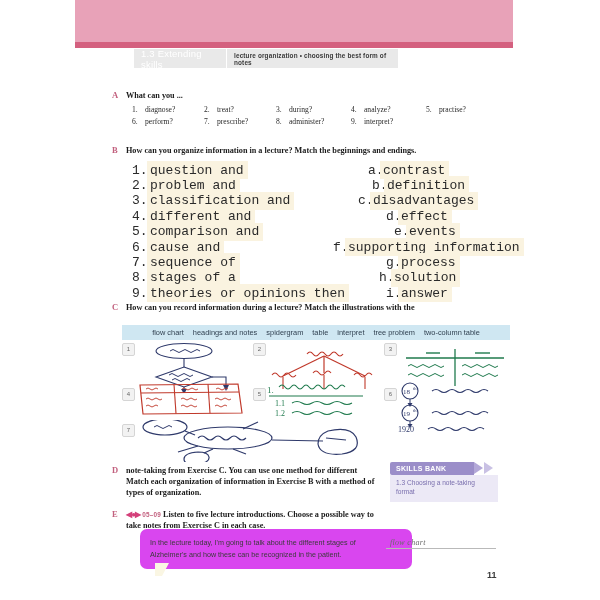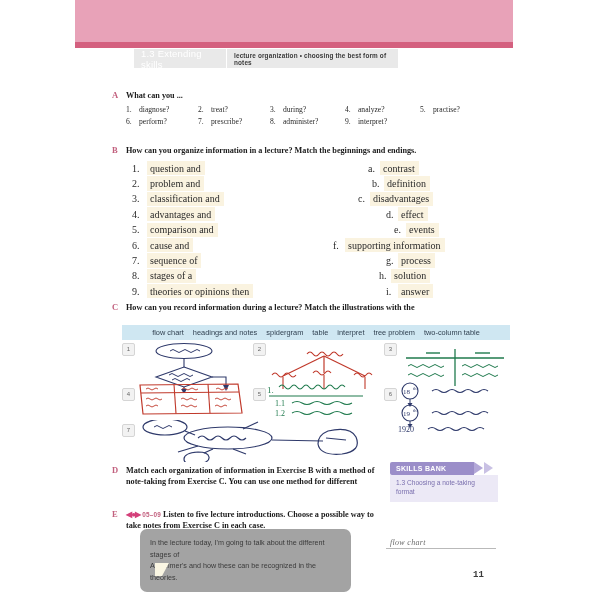--- a/index.html
+++ b/index.html
@@ -88,38 +88,40 @@
     margin-left: 14px;
     margin-top: 4px;
     display: grid;
     grid-template-columns: 72px 72px 75px 75px 70px;
     row-gap: 3px;
   }
   .a-item {
     font-size: 7.6px;
     color: #2a2a2a;
     white-space: nowrap;
+    margin-left: 6px;
   }
   .a-item .n { display: inline-block; width: 13px; color:#2a2a2a; }
 
   
   .b-wrap {
     margin-left: 14px;
     margin-top: 5px;
     position: relative;
   }
   .b-row {
     position: relative;
     height: 15.4px;
   }
   .b-left, .b-right {
     position: absolute;
-    font-size: 10px;
+    font-size: 13px;
     color: #2a2a2a;
     white-space: nowrap;
+    font-family: Liberation Mono, monospace;
   }
   .b-left { left: 6px; }
   .b-left .n { display:inline-block; width: 15px; }
   .b-right .n { display:inline-block; width: 12px; }
   .hl {
     background: #faf3e0;
     padding: 1.6px 4px 1.6px 3px;
     display: inline-block;
   }
 
@@ -197,22 +199,22 @@
     color: #7a6fae;
     font-family: "Liberation Sans", sans-serif;
     font-size: 6.6px;
     line-height: 8.6px;
   }
 
   
   .bubble {
     position: absolute;
     left: 140px; top: 529px;
-    width: 211px;
-    background: #a3a3a3;
+    width: 272px;
+    background: #d946ef;
     border-radius: 7px;
     padding: 8px 10px 9px 10px;
     box-sizing: border-box;
     font-family: "Liberation Sans", sans-serif;
     font-size: 7.2px;
     line-height: 11.5px;
     color: #3a3a3a;
   }
   .bubble-tail {
     position: absolute;
@@ -252,22 +254,22 @@
   .track-no {
     color: #c2607e;
     font-family: "Liberation Sans", sans-serif;
     font-size: 6.4px;
     font-weight: bold;
     letter-spacing: 0.2px;
   }
 
   .page-num {
     position: absolute;
-    left: 473px; top: 570px;
-    font-family: Liberation Mono, monospace;
+    left: 487px; top: 570px;
+    font-family: Liberation Sans, sans-serif;
     font-size: 9px;
     font-weight: bold;
     color: #3a3a3a;
   }
 </style>
 </head>
 <body>
 
 <div class="page">
 
@@ -306,21 +308,21 @@
         </div>
         <div class="b-row">
           <div class="b-left"><span class="n">2.</span><span class="hl">problem and</span></div>
           <div class="b-right" style="left: 246px;"><span class="n">b.</span><span class="hl">definition</span></div>
         </div>
         <div class="b-row">
           <div class="b-left"><span class="n">3.</span><span class="hl">classification and</span></div>
           <div class="b-right" style="left: 232px;"><span class="n">c.</span><span class="hl">disadvantages</span></div>
         </div>
         <div class="b-row">
-          <div class="b-left"><span class="n">4.</span><span class="hl">advantages and</span></div>
+          <div class="b-left"><span class="n">4.</span><span class="hl">different and</span></div>
           <div class="b-right" style="left: 260px;"><span class="n">d.</span><span class="hl">effect</span></div>
         </div>
         <div class="b-row">
           <div class="b-left"><span class="n">5.</span><span class="hl">comparison and</span></div>
           <div class="b-right" style="left: 268px;"><span class="n">e.</span><span class="hl">events</span></div>
         </div>
         <div class="b-row">
           <div class="b-left"><span class="n">6.</span><span class="hl">cause and</span></div>
           <div class="b-right" style="left: 207px;"><span class="n">f.</span><span class="hl">supporting information</span></div>
         </div>
@@ -469,22 +471,23 @@
         <line x1="60" y1="26" x2="40" y2="32" stroke="#2f3a6b" stroke-width="1.2"></line>
         <line x1="95" y1="29" x2="108" y2="34" stroke="#2f3a6b" stroke-width="1.2"></line>
         <path d="M60 32 q-14 1 -14 7 q0 6 12 5 q14 -1 13 -7 q-1 -5 -11 -5 Z" fill="none" stroke="#2f3a6b" stroke-width="1.2"></path>
         <line x1="75" y1="29" x2="66" y2="33" stroke="#2f3a6b" stroke-width="1.2"></line>
       </svg>
     </div>
   </div>
 
   <div class="ex" style="left:112px; top:465px; width:280px;">
     <div class="ex-letter">D</div>
+    <div class="ex-head">note-taking from Exercise C. You can use one method for different</div>
     <div class="ex-head">Match each organization of information in Exercise B with a method of</div>
-    <div class="ex-head">note-taking from Exercise C. You can use one method for different</div>
+    <div class="ex-head">types of organization.</div>
   </div>
 
   <div class="skills-bank">
     <div class="sb-tab">
       <span>SKILLS BANK</span>
       <span class="sb-arrow1"></span>
       <span class="sb-arrow2"></span>
     </div>
     <div class="sb-body">
       <div>1.3 Choosing a note-taking</div>
@@ -497,21 +500,21 @@
     <div class="ex-head">
       <span class="audio-icon">◀●▶</span>
       <span class="track-no">05–09</span>
       <span>Listen to five lecture introductions. Choose a possible way to</span>
     </div>
     <div class="ex-head">take notes from Exercise C in each case.</div>
   </div>
 
   <div class="bubble">
     <div>In the lecture today, I'm going to talk about the different stages of</div>
-    <div>Alzheimer's and how these can be recognized in the theories.</div>
+    <div>Alzheimer's and how these can be recognized in the patient.</div>
   </div>
   <div class="bubble-tail"></div>
 
   <div class="answer-line">
     <div class="answer-hand">flow chart</div>
     <div class="answer-rule"></div>
   </div>
 
   <div class="page-num">11</div>
 </div>

